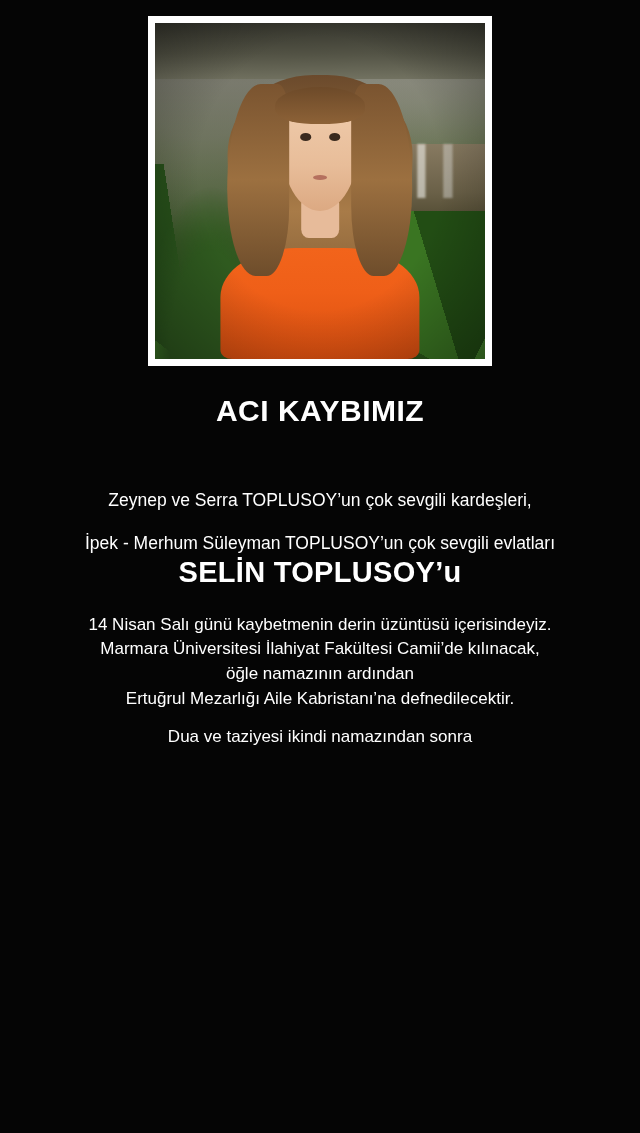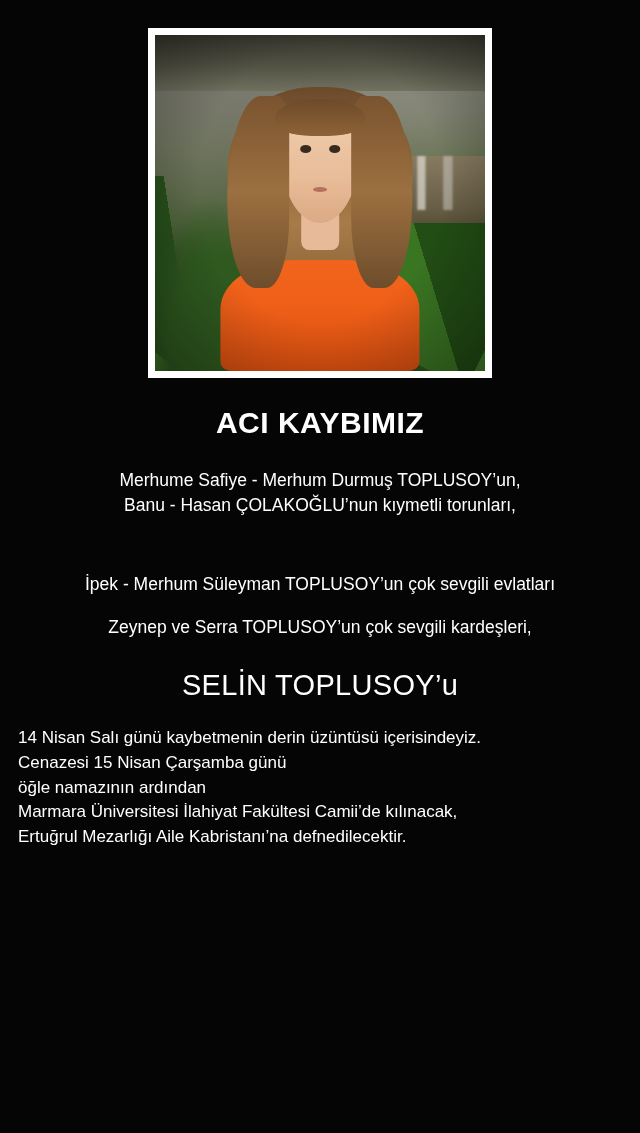--- a/index.html
+++ b/index.html
@@ -17,21 +17,21 @@
     position: relative;
   }
   .page {
     width: 640px;
     height: 1133px;
     background: #050505;
     display: flex;
     flex-direction: column;
     align-items: center;
     box-sizing: border-box;
-    padding-top: 28px;
+    padding-top: 16px;
   }
   .photo-frame {
     width: 344px;
     height: 350px;
     background: #ffffff;
     padding: 7px;
     box-sizing: border-box;
     display: block;
   }
   .photo {
@@ -215,27 +215,27 @@
     line-height: 1.42;
     font-size: 17.5px;
     margin: 18px 0 0 0;
     padding: 0 26px;
     box-sizing: border-box;
     width: 100%;
   }
   .block.first { margin-top: 22px; }
   .name {
     font-size: 29px;
-    font-weight: normal;
-    margin-top: 30px;
+    font-weight: bold;
     margin-bottom: 2px;
     text-align: center;
     letter-spacing: 0.3px;
   }
   .closing {
+    text-align: center;
     line-height: 1.45;
     font-size: 17px;
     margin-top: 22px;
     padding: 0 18px;
     box-sizing: border-box;
     width: 100%;
   }
   .closing .gap { height: 14px; }
   .line { display: block; }
 </style>
@@ -263,43 +263,39 @@
         <div class="eye-l"></div>
         <div class="eye-r"></div>
         <div class="mouth"></div>
       </div>
       <div class="vignette"></div>
     </div>
   </div>
 
   <div class="headline">ACI KAYBIMIZ</div>
 
-  <div class="block first">
-    <span class="line">Merhume Safiye - Merhum Durmuş TOPLUSOY’un,</span>
-    <span class="line">Banu - Hasan ÇOLAKOĞLU’nun kıymetli torunları,</span>
-  </div>
 
   <div class="block">
   </div>
 
   <div class="block">
+  </div>
+
+  <div class="block">
+    <span class="line">Zeynep ve Serra TOPLUSOY’un çok sevgili kardeşleri,</span>
   </div>
 
   <div class="block">
     <span class="line">İpek - Merhum Süleyman TOPLUSOY’un çok sevgili evlatları</span>
   </div>
 
-  <div class="block">
-    <span class="line">Zeynep ve Serra TOPLUSOY’un çok sevgili kardeşleri,</span>
-  </div>
-
   <div class="name">SELİN TOPLUSOY’u</div>
 
   <div class="closing">
     <span class="line">14 Nisan Salı günü kaybetmenin derin üzüntüsü içerisindeyiz.</span>
-    <span class="line">Cenazesi 15 Nisan Çarşamba günü</span>
+    <span class="line">Marmara Üniversitesi İlahiyat Fakültesi Camii’de kılınacak,</span>
     <span class="line">öğle namazının ardından</span>
-    <span class="line">Marmara Üniversitesi İlahiyat Fakültesi Camii’de kılınacak,</span>
     <span class="line">Ertuğrul Mezarlığı Aile Kabristanı’na defnedilecektir.</span>
     <div class="gap"></div>
+    <span class="line">Dua ve taziyesi ikindi namazından sonra</span>
   </div>
 
 </div>
 
 </body></html>

